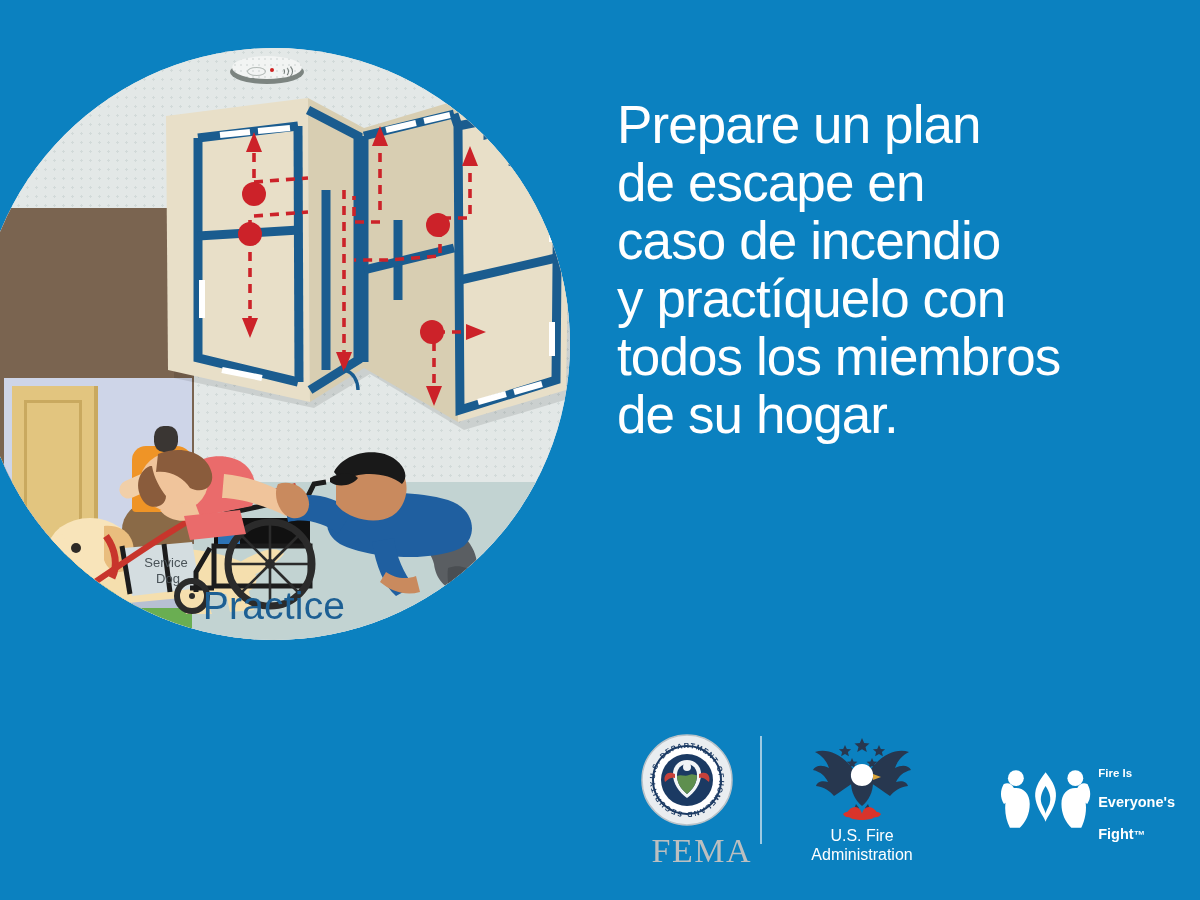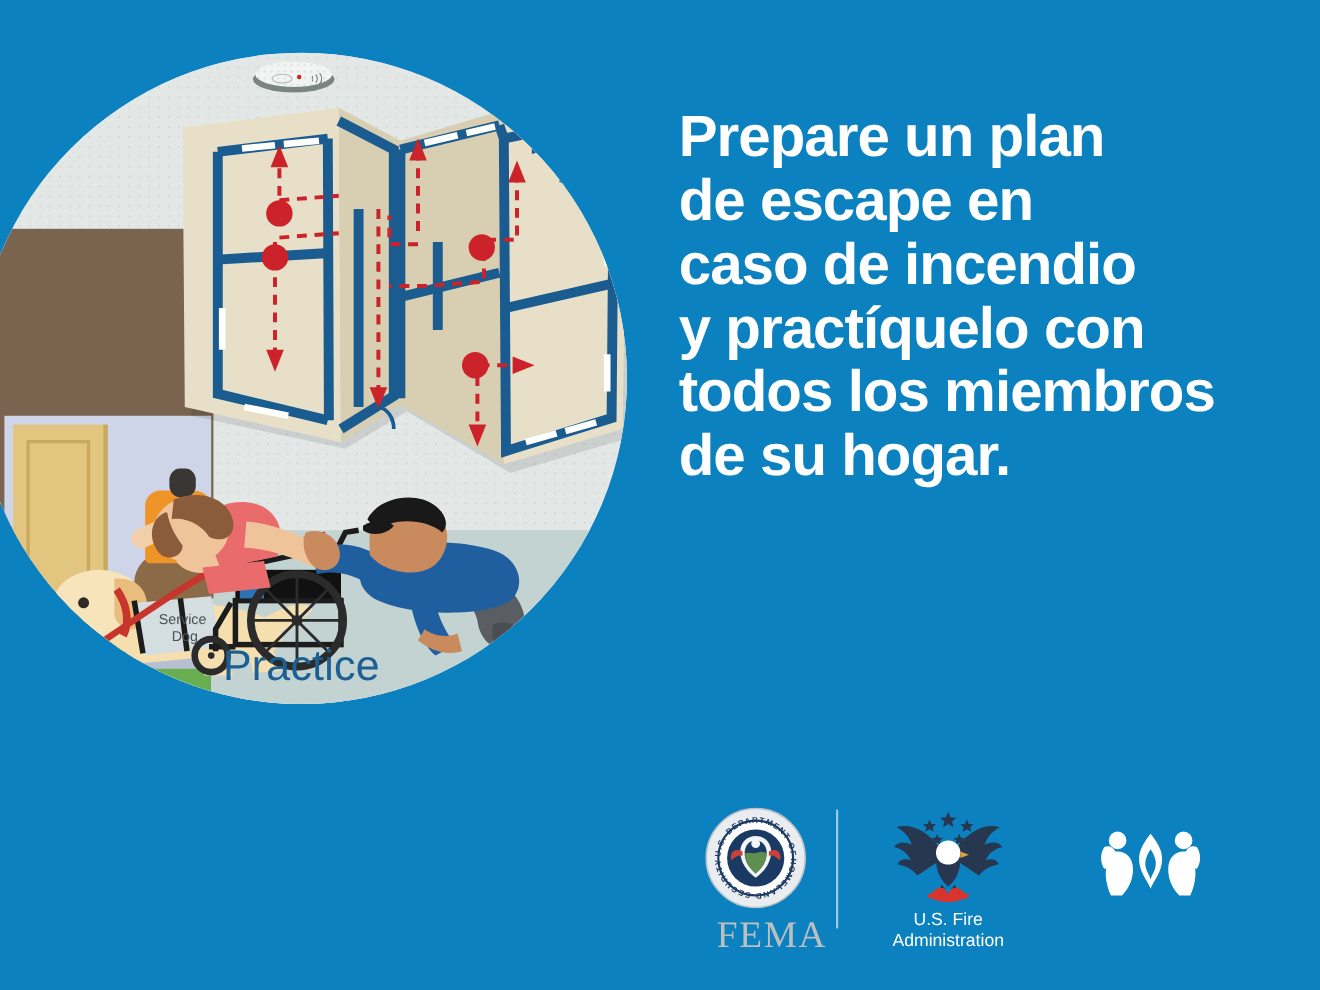--- a/index.html
+++ b/index.html
@@ -234,21 +234,21 @@
   }
 
   
   #headline {
     position: absolute;
     left: 617px;
     top: 96px;
     width: 560px;
     color: #ffffff;
     font-size: 53px;
-    font-weight: bold;
+    font-weight: normal;
     line-height: 1.095;
     letter-spacing: -0.9px;
     white-space: pre-line;
   }
 
   
   #footer {
     position: absolute;
     left: 600px;
     top: 726px;
@@ -616,16 +616,21 @@
           <path d="M76,22 C68,22 62,28 62,38 C62,48 66,56 72,62 L82,62
                    C86,54 88,44 86,34 C88,30 90,24 88,18 C84,16 80,18 78,22 Z"></path>
           <path d="M88,18 C92,24 92,32 88,38 L82,34 C85,30 86,24 84,20 Z"></path>
 
           <path d="M46,6 C54,16 58,24 56,34 C54,44 48,50 46,56 C44,50 38,44 36,34
                    C34,24 38,16 46,6 Z"></path>
           <path d="M46,20 C50,26 52,32 50,38 C48,43 46,46 46,48 C46,46 44,43 42,38
                    C40,32 42,26 46,20 Z" fill="#0b81c0"></path>
         </g>
       </svg>
+      <div class="feef-word">
+        <span>Fire Is</span><br>
+        <span class="big">Everyone's</span><br>
+        <span class="big">Fight</span><span>™</span>
+      </div>
     </div>
 
   </div>
 </div>
 
 </body></html>

